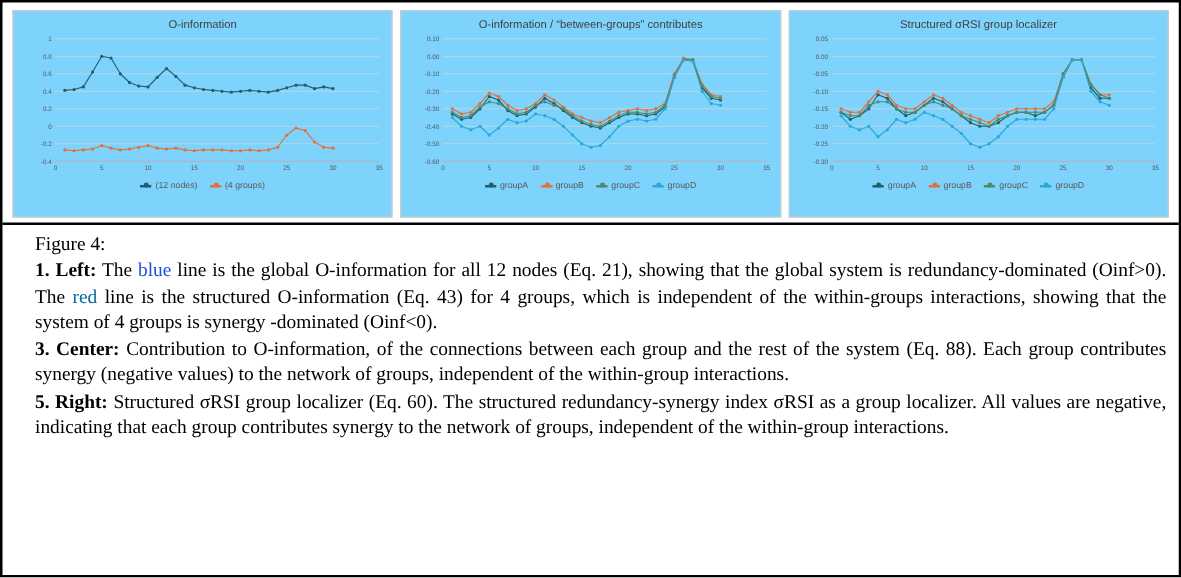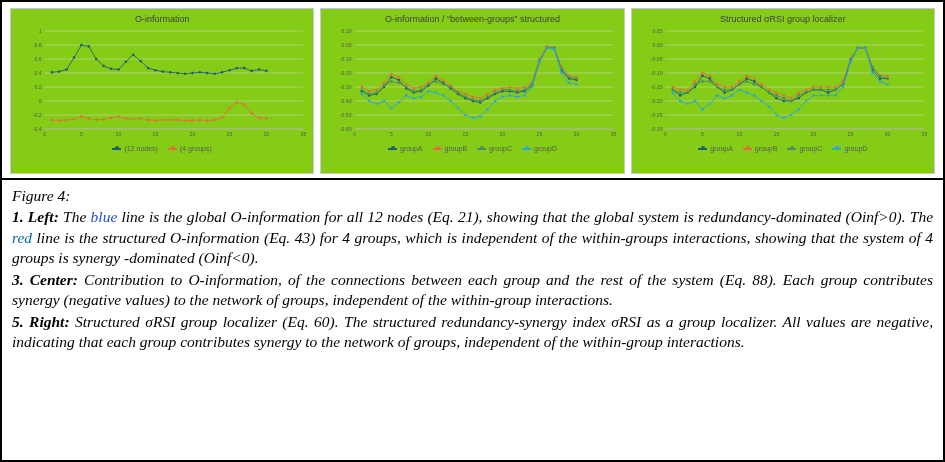--- a/index.html
+++ b/index.html
@@ -1,31 +1,31 @@
 <!DOCTYPE html>
 <html><head>
 <meta charset="utf-8">
 <style>
   html,body{margin:0;padding:0;background:#fff;}
   body{font-family:"Liberation Serif", serif;}
   #page{width:945px;height:462px;position:relative;background:#ffffff;box-sizing:border-box;border:2px solid #000;}
   .charts-row{display:flex;gap:6px;padding:6px 8px 4px 8px;box-sizing:border-box;height:176px;}
-  .chart-box{flex:1;border:1px solid #c9c9c9;background:#84cc16;position:relative;box-sizing:border-box;padding:2px 4px 2px 4px;}
+  .chart-box{flex:1;border:1px solid #c9c9c9;background:#7dd3fc;position:relative;box-sizing:border-box;padding:2px 4px 2px 4px;}
   .chart-title{text-align:center;font-family:"Liberation Sans", sans-serif;font-size:9px;color:#404040;margin:3px 0 1px 0;font-weight:400;}
   .plot-wrap{position:relative;width:100%;height:118px;}
   .plot-svg{display:block;width:100%;height:100%;}
   .legend{display:flex;justify-content:center;align-items:center;gap:10px;margin-top:2px;}
   .legend-item{display:flex;align-items:center;gap:3px;font-family:"Liberation Sans", sans-serif;font-size:7px;color:#595959;}
   .legend-swatch{width:9px;height:2px;display:inline-block;position:relative;}
   .legend-swatch:after{content:"";position:absolute;left:3px;top:-1.5px;width:4px;height:4px;border-radius:50%;background:inherit;}
   .caption{padding:6px 10px 4px 10px;font-size:15.5px;line-height:1.32;color:#000;text-align:justify;}
   .caption .lead{font-weight:bold;}
   .blue-word{color:#1d4ed8;}
   .red-word{color:#0369a1;}
-  .cap-line{margin:0 0 1px 0;font-style:italic;}
+  .cap-line{margin:0 0 1px 16px;}
   .divider{height:2px;background:#000;width:100%;}
 </style>
 </head>
 <body>
 
 <div id="page">
 
   <div class="charts-row">
     <div class="chart-box">
       <div class="chart-title">O-information</div>
@@ -126,21 +126,21 @@
             <span>(12 nodes)</span>
           </div>
           <div class="legend-item">
             <span class="legend-swatch" style="background: rgb(226, 112, 58);"></span>
             <span>(4 groups)</span>
           </div>
         </div>
     </div>
 
     <div class="chart-box">
-      <div class="chart-title">O-information / “between-groups” structured</div>
+      <div class="chart-title">O-information / “between-groups” contributes</div>
       <div class="plot-wrap">
         <svg class="plot-svg" id="svg1" viewBox="0 0 300 118" preserveAspectRatio="none">
             <line x1="30" y1="104.00" x2="294" y2="104.00" stroke="#d9d9d9" stroke-width="0.5"></line>
             <line x1="30" y1="90.00" x2="294" y2="90.00" stroke="#d9d9d9" stroke-width="0.5"></line>
             <line x1="30" y1="76.00" x2="294" y2="76.00" stroke="#d9d9d9" stroke-width="0.5"></line>
             <line x1="30" y1="62.00" x2="294" y2="62.00" stroke="#d9d9d9" stroke-width="0.5"></line>
             <line x1="30" y1="48.00" x2="294" y2="48.00" stroke="#d9d9d9" stroke-width="0.5"></line>
             <line x1="30" y1="34.00" x2="294" y2="34.00" stroke="#d9d9d9" stroke-width="0.5"></line>
             <line x1="30" y1="20.00" x2="294" y2="20.00" stroke="#d9d9d9" stroke-width="0.5"></line>
             <line x1="30" y1="6.00" x2="294" y2="6.00" stroke="#d9d9d9" stroke-width="0.5"></line>

